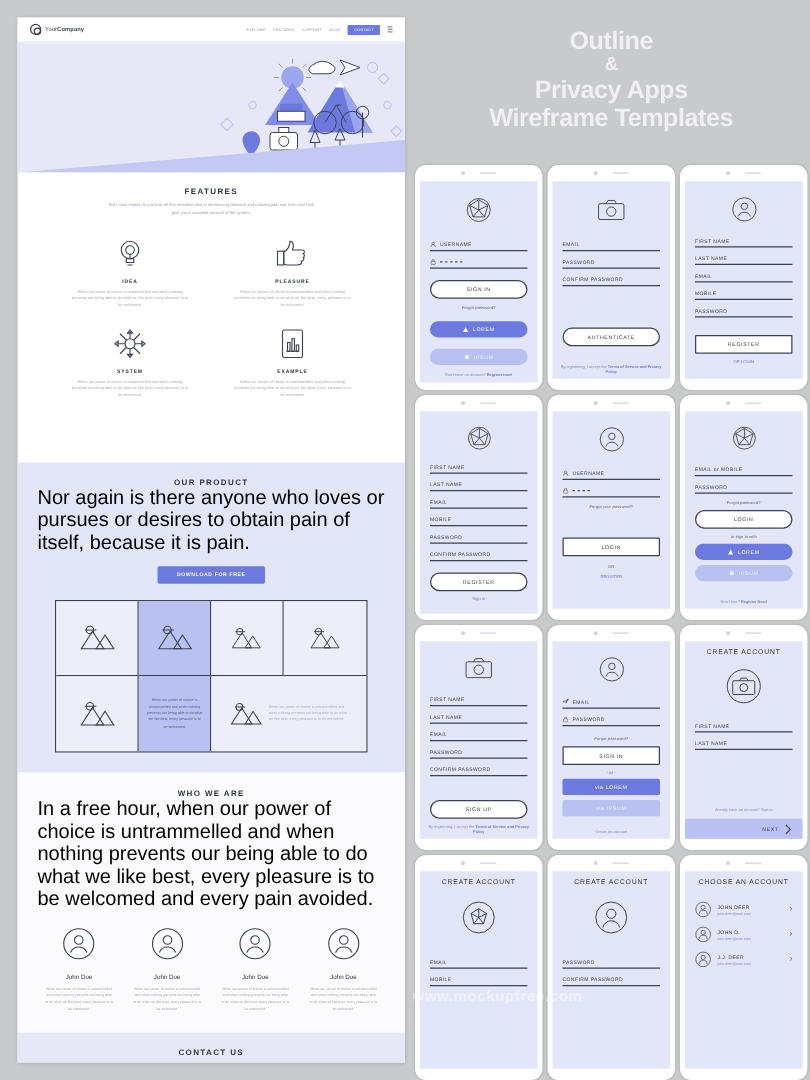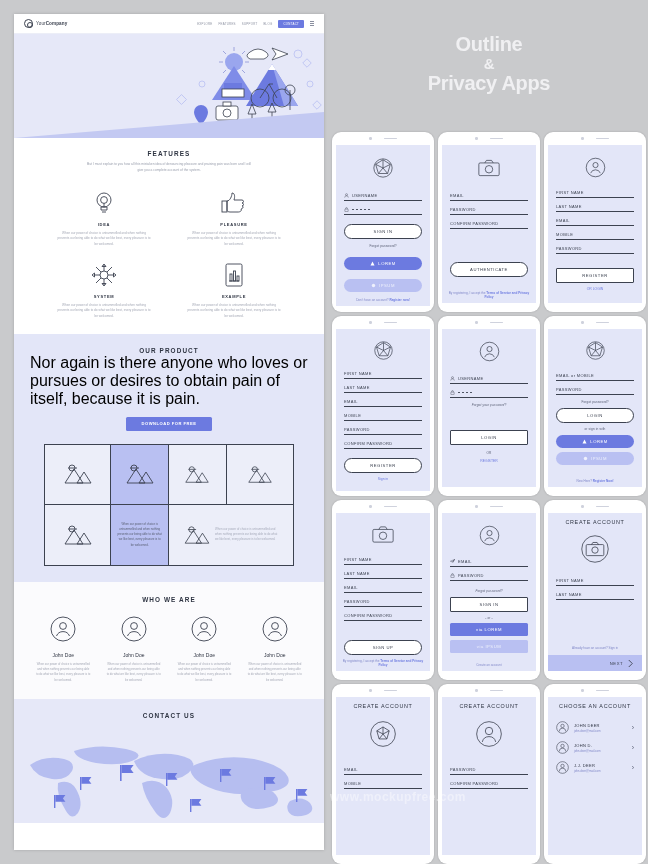--- a/index.html
+++ b/index.html
@@ -30,21 +30,21 @@
 
   .sec{padding:12px 16px 14px;}
   .sec h2{text-align:center;font-size:6.4px;color:#2e3442;letter-spacing:1.1px;font-weight:700;}
   .sec .lead{text-align:center;font-size:3.3px;color:#9ba0ae;line-height:1.75;margin:5px auto 0;max-width:168px;}
   .feat-grid{display:grid;grid-template-columns:1fr 1fr;gap:14px 10px;margin-top:16px;padding:0 14px;}
   .feat{text-align:center;}
   .feat .ico{height:26px;display:flex;align-items:center;justify-content:center;}
   .feat h3{font-size:4px;color:#2e3442;letter-spacing:.7px;margin-top:6px;font-weight:700;}
   .feat p{font-size:3.1px;color:#a5a9b6;line-height:1.85;margin-top:4px;padding:0 12px;}
 
-  .sec-product{background:#e3e6f8;padding:13px 16px 16px;}
+  .sec-product{background:#e3e6f8;padding:13px 16px 16px;margin-top:36px;}
   .dl-btn{display:block;width:86px;margin:9px auto 0;background:#6c7ae0;color:#fff;text-align:center;font-size:4.1px;padding:4.5px 0;border-radius:1.5px;letter-spacing:.5px;font-weight:700;}
   .prod-grid{margin:13px 14px 0;border:1px solid #3c4250;display:grid;grid-template-columns:1.15fr 1fr 1fr 1.15fr;grid-template-rows:60px 60px;}
   .pcell{border-right:1px solid #3c4250;border-bottom:1px solid #3c4250;display:flex;align-items:center;justify-content:center;background:#eceef9;}
   .pcell.hl{background:#b9c0f2;}
   .pcell.txt{font-size:2.9px;color:#5b6176;line-height:1.8;text-align:center;padding:5px 6px;}
   .pcell.split{display:flex;gap:4px;align-items:center;justify-content:center;padding:0 6px;}
 
   .sec-who{background:#fbfbfd;padding:14px 16px 16px;}
   .team{display:grid;grid-template-columns:repeat(4,1fr);gap:4px;margin-top:13px;}
   .tm{text-align:center;}
@@ -284,20 +284,21 @@
               <circle cx="9" cy="5" r="3"></circle>
               <path d="M5 5 h9"></path>
             </svg>
           <div style="font-size:2.9px;color:#a7abbb;line-height:1.8;text-align:left;max-width:64px;">When our power of choice is untrammelled and when nothing prevents our being able to do what we like best, every pleasure is to be welcomed.</div>
         </div>
       </div>
     </div>
 
     <div class="sec-who">
       <h2 style="text-align:center;font-size:6.4px;color:#2e3442;letter-spacing:1.1px;font-weight:700;">WHO WE ARE</h2>
+      <div class="lead">In a free hour, when our power of choice is untrammelled and when nothing prevents our being able to do what we like best, every pleasure is to be welcomed and every pain avoided.</div>
       <div class="team">
         <div class="tm">
           <svg width="26" height="26" viewBox="0 0 26 26" fill="none" stroke="#3c4250" stroke-width="0.9">
               <circle cx="13" cy="13" r="12"></circle>
               <circle cx="13" cy="10" r="3.4"></circle>
               <path d="M6.5 20 a7 7 0 0 1 13 0"></path>
             </svg>
           <h4>John Doe</h4>
           <p>When our power of choice is untrammelled and when nothing prevents our being able to do what we like best, every pleasure is to be welcomed.</p>
         </div>
@@ -379,20 +380,21 @@
             </g>
         </g>
       </svg>
     </div>
   </div>
 
   <div class="title">
     <div>Outline</div>
     <div class="amp">&amp;</div>
     <div>Privacy Apps</div>
+    <div>Wireframe Templates</div>
   </div>
 
   <div class="phones">
 
     <div class="phone">
       <div class="ph-top">
           <i></i>
           <u></u>
         </div>
       <div class="ph-body">

